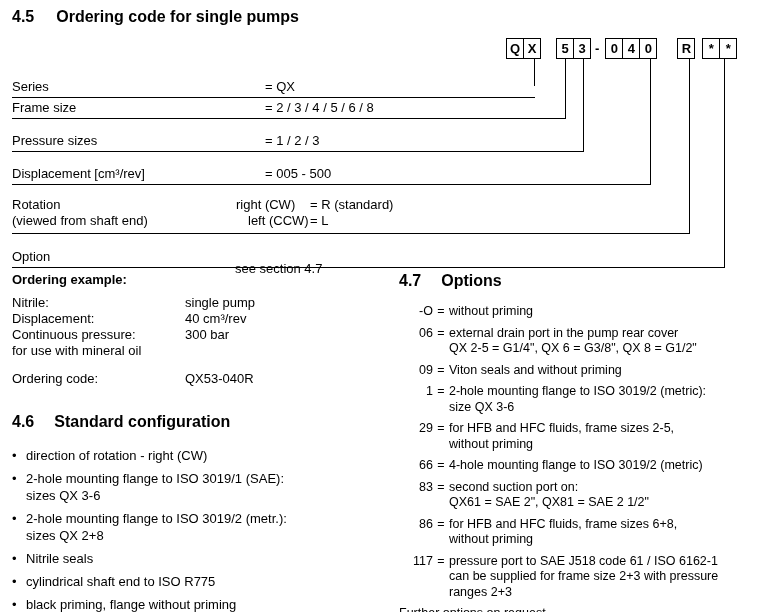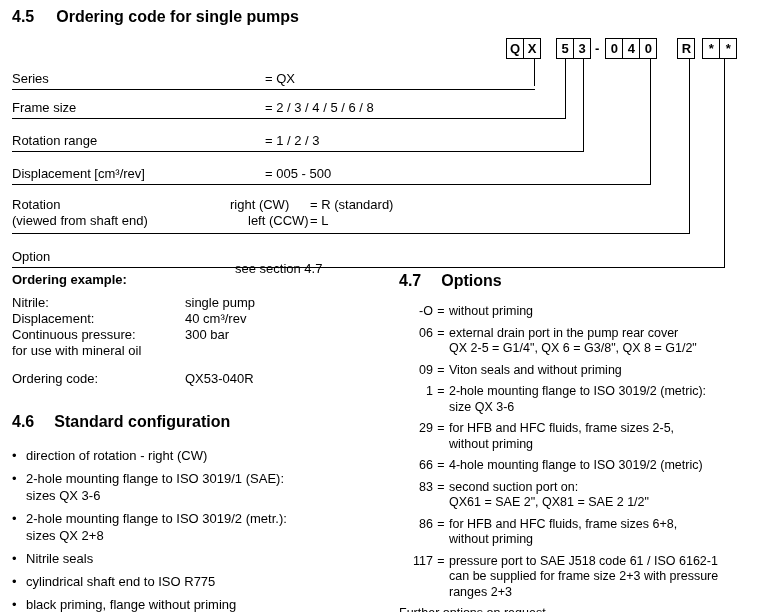--- a/index.html
+++ b/index.html
@@ -83,40 +83,40 @@
     </div>
   </div>
 
   <div class="vline" style="left:534px; top:59px; height:27px;"></div>
   <div class="vline" style="left:565px; top:59px; height:60px;"></div>
   <div class="vline" style="left:583px; top:59px; height:93px;"></div>
   <div class="vline" style="left:650px; top:59px; height:126px;"></div>
   <div class="vline" style="left:689px; top:59px; height:175px;"></div>
   <div class="vline" style="left:724px; top:59px; height:209px;"></div>
 
-  <div class="code-row" style="top:68px; width:523px; height:22px;">
+  <div class="code-row" style="top:76px; width:523px; height:22px;">
     <span class="rl" style="left:0; top:3px;">Series</span>
     <span class="rl" style="left:253px; top:3px;">= QX</span>
   </div>
   <div class="code-row" style="top:97px; width:554px; height:22px;">
     <span class="rl" style="left:0; top:3px;">Frame size</span>
     <span class="rl" style="left:253px; top:3px;">= 2 / 3 / 4 / 5 / 6 / 8</span>
   </div>
   <div class="code-row" style="top:130px; width:572px; height:22px;">
-    <span class="rl" style="left:0; top:3px;">Rotation range</span>
+    <span class="rl" style="left:0; top:3px;">Pressure sizes</span>
     <span class="rl" style="left:253px; top:3px;">= 1 / 2 / 3</span>
   </div>
   <div class="code-row" style="top:162px; width:639px; height:23px;">
     <span class="rl" style="left:0; top:4px;">Displacement [cm³/rev]</span>
     <span class="rl" style="left:253px; top:4px;">= 005 - 500</span>
   </div>
   <div class="code-row" style="top:195px; width:678px; height:39px;">
     <span class="rl" style="left:0; top:2px;">Rotation</span>
     <span class="rl" style="left:0; top:18px;">(viewed from shaft end)</span>
-    <span class="rl" style="left:218px; top:2px;">right (CW)</span>
+    <span class="rl" style="left:224px; top:2px;">right (CW)</span>
     <span class="rl" style="left:223px; top:18px;margin-left:13px;">left (CCW)</span>
     <span class="rl" style="left:298px; top:2px;">= R (standard)</span>
     <span class="rl" style="left:298px; top:18px;">= L</span>
   </div>
   <div class="code-row" style="top:246px; width:713px; height:22px;">
     <span class="rl" style="left:0; top:3px;">Option</span>
     <span class="rl" style="left:223px; top:3px;margin-top:12px;">see section 4.7</span>
   </div>
 
   <div class="col-left">

